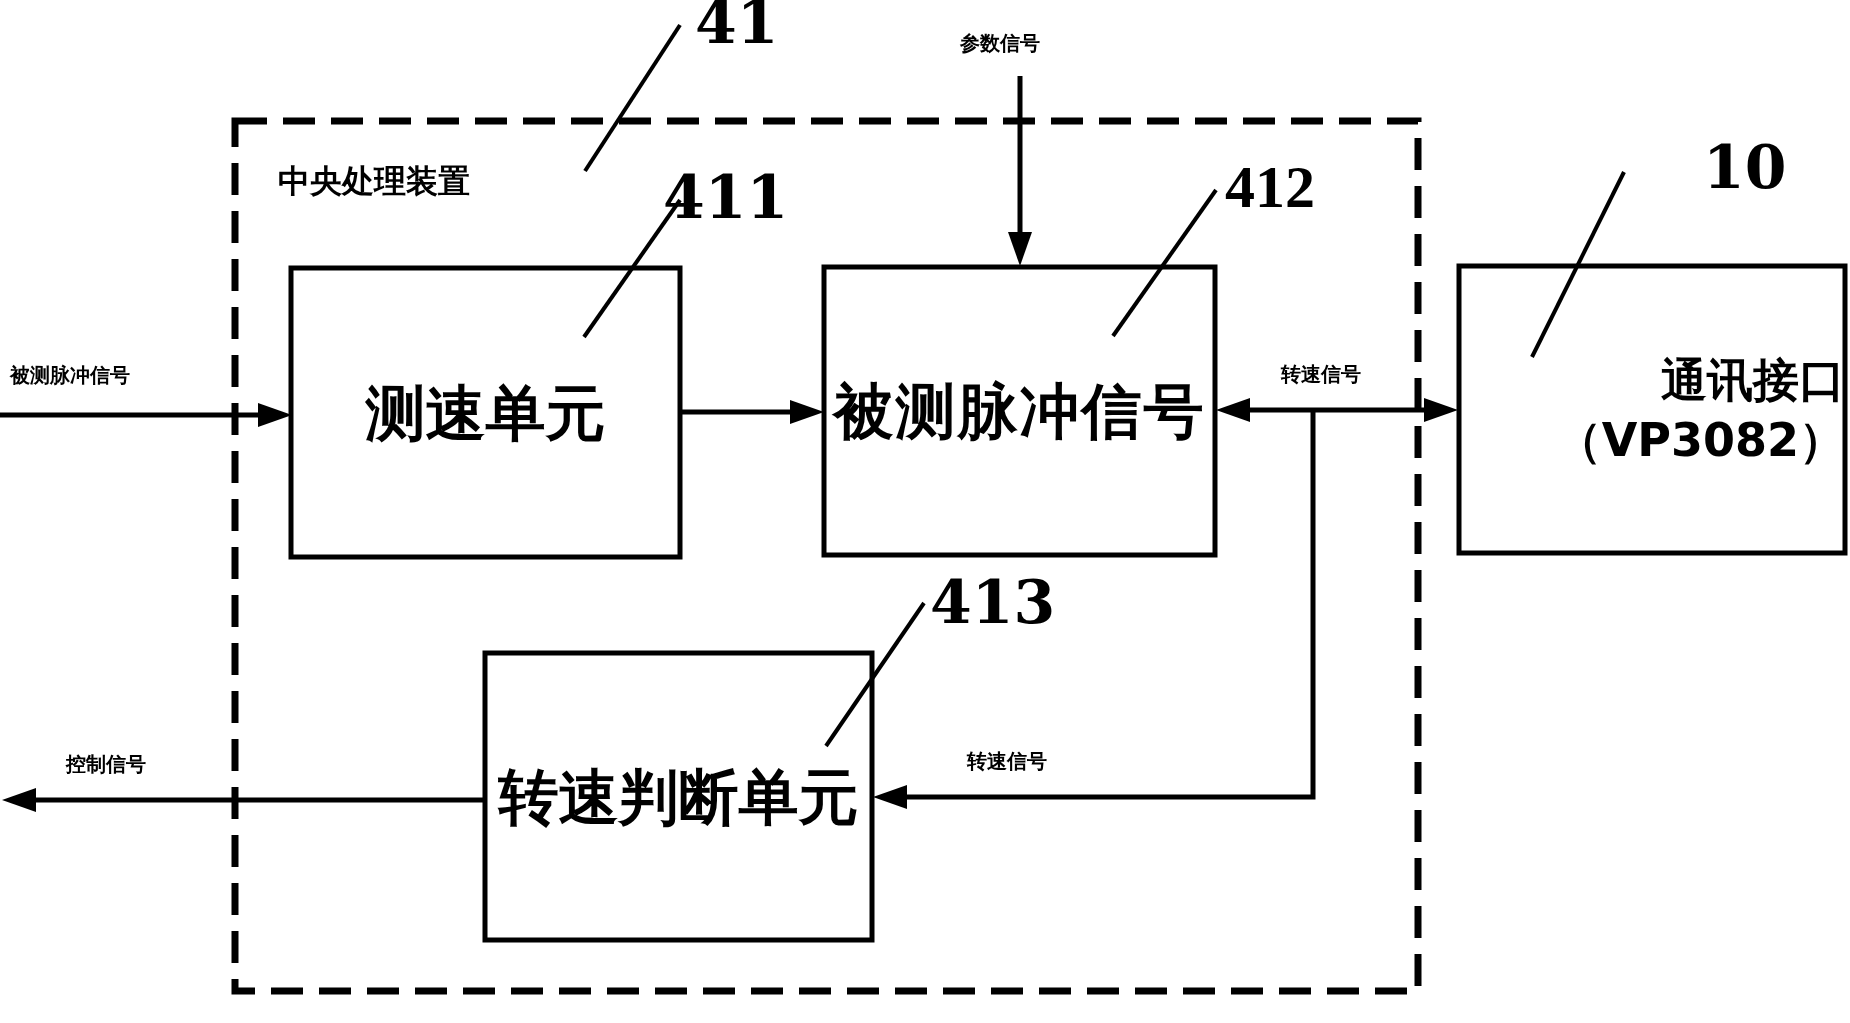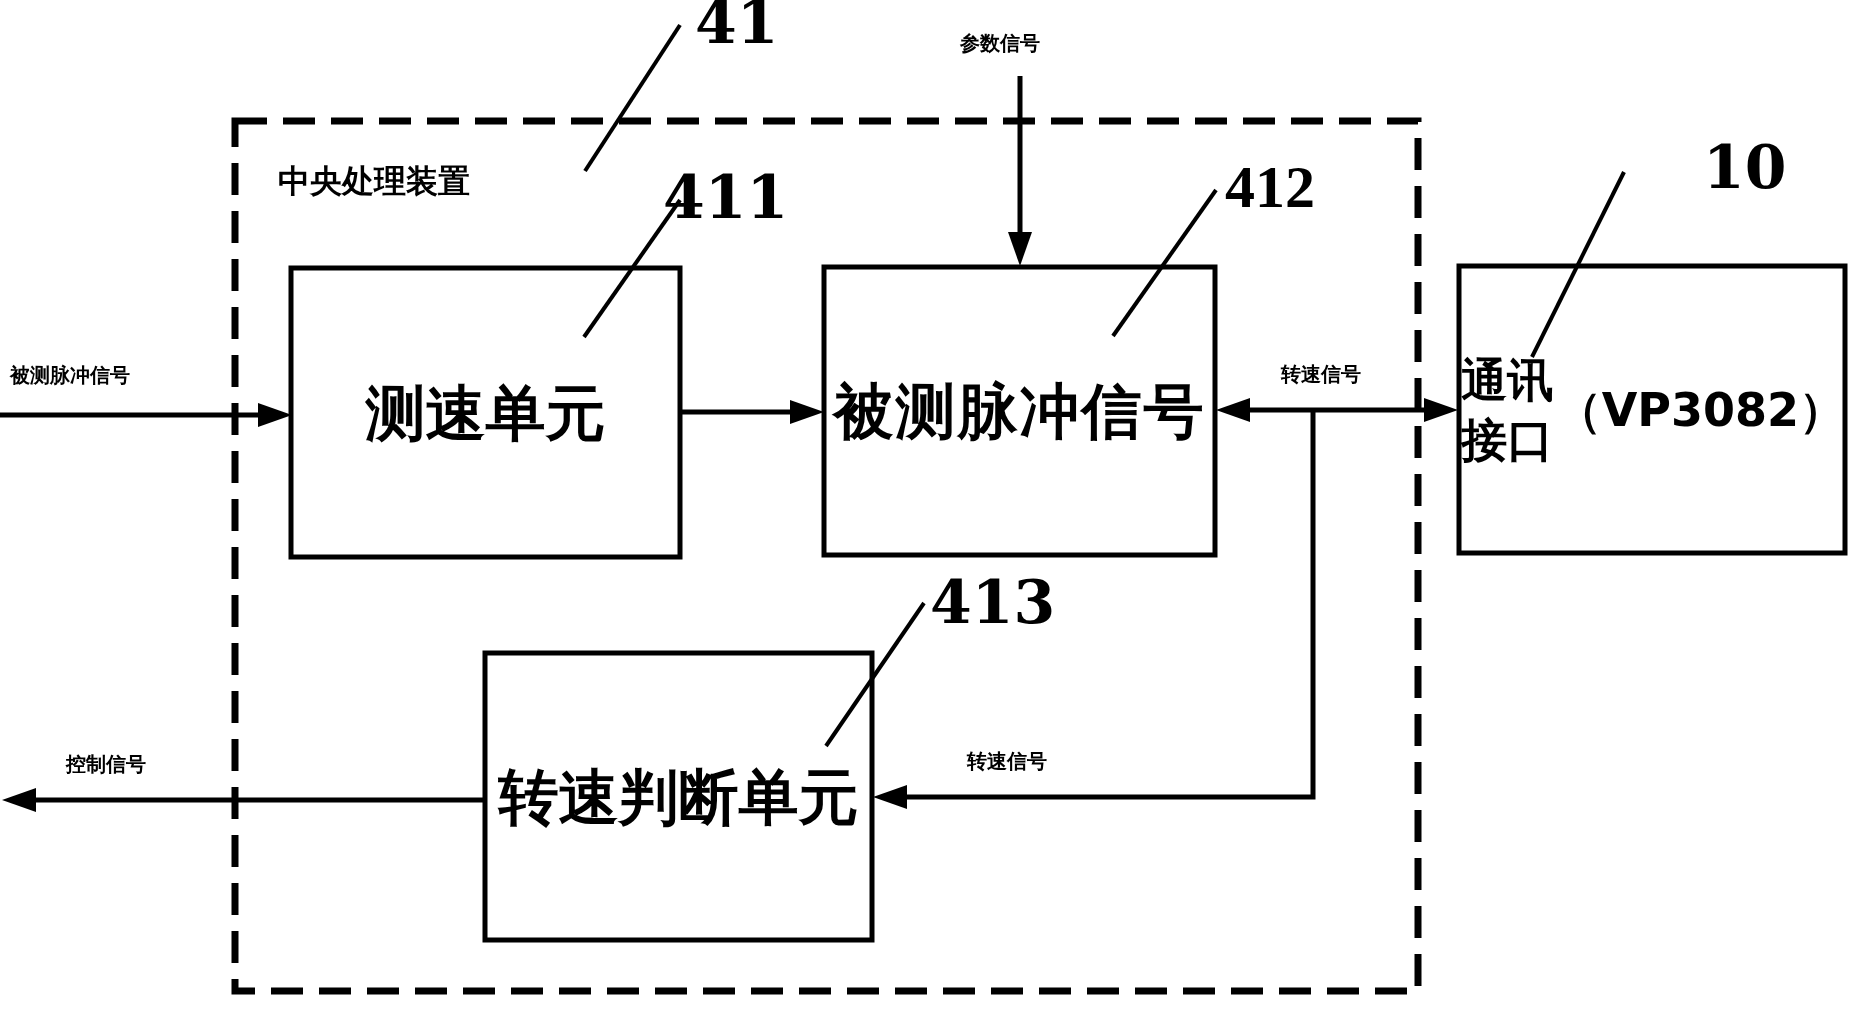--- a/index.html
+++ b/index.html
@@ -28,21 +28,21 @@
     align-items: center;
     justify-content: center;
     text-align: center;
     color: #000;
   }
   .box-label .inner { font-size: 60px; line-height: 1.1; }
   .lbl411 { left: 291px; top: 268px; width: 389px; height: 289px; }
   .lbl412 { left: 824px; top: 267px; width: 391px; height: 288px; }
   .lbl412 .inner { letter-spacing: 2px; }
   .lbl413 { left: 485px; top: 653px; width: 387px; height: 287px; align-items: center; }
-  .lbl10  { left: 1459px; top: 266px; width: 386px; height: 287px; flex-direction: row; }
+  .lbl10  { left: 1459px; top: 266px; width: 386px; height: 287px; flex-direction: column; align-items: flex-end; }
   .lbl10 .line { font-size: 46px; line-height: 60px; }
 </style>
 </head>
 <body>
 
 <div class="canvas">
 
   <svg class="layer" width="1850" height="1023" viewBox="0 0 1850 1023">
 
     <rect x="235" y="121" width="1183" height="870" fill="none" stroke="#000" stroke-width="7" stroke-dasharray="32 16"></rect>

